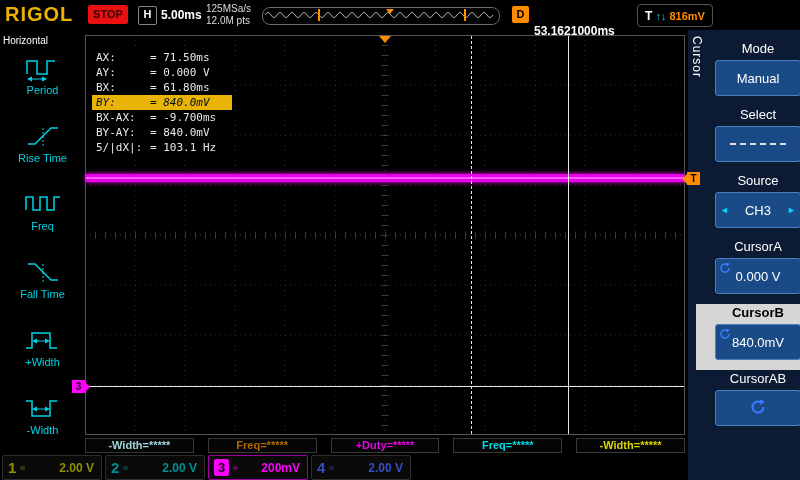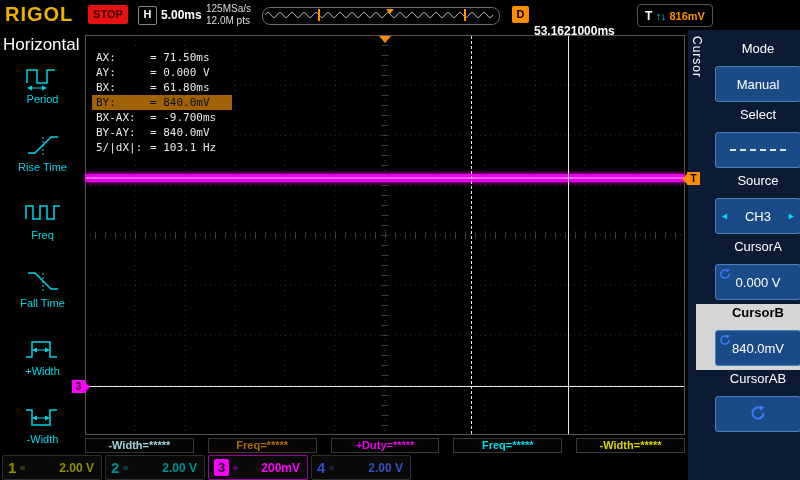--- a/index.html
+++ b/index.html
@@ -16,39 +16,39 @@
   .preview{position:absolute;left:262px;top:7px;width:236px;height:16px;border:1px solid #6a6a6a;border-radius:8px;}
   .dbox{position:absolute;left:512px;top:6px;width:17px;height:17px;background:#ff8c00;border-radius:2px;color:#000;font-size:11px;font-weight:bold;text-align:center;line-height:17px;}
   .dval{position:absolute;left:534px;top:24px;color:#fff;font-size:12px;font-weight:bold;}
   .trigbox{position:absolute;left:637px;top:4px;width:74px;height:21px;border:1px solid #555;border-radius:4px;display:flex;align-items:center;justify-content:center;gap:3px;}
   .trig-t{color:#fff;font-size:12px;font-weight:bold;}
   .trig-arrows{color:#00d4ff;font-size:11px;}
   .trig-level{color:#ff8c00;font-size:11px;font-weight:bold;}
 
   
   .leftmenu{position:absolute;left:0;top:30px;width:85px;height:426px;}
-  .lm-title{color:#fff;font-size:17px;padding:5px 0 3px 3px;}
+  .lm-title{color:#fff;font-size:10px;padding:5px 0 3px 3px;}
   .lm-item{height:65px;display:flex;flex-direction:column;align-items:center;padding-top:3px;cursor:pointer;}
   .lm-icon{height:32px;display:flex;align-items:center;}
   .lm-label{color:#00d4e4;font-size:11px;white-space:nowrap;}
 
   
   .grat{position:absolute;left:85px;top:35px;width:600px;height:400px;background:#000;}
   .grid-svg{position:absolute;left:0;top:0;}
   .cursor-by{position:absolute;left:1px;right:1px;top:142px;border-top:1px dashed #ddd;z-index:1;}
   .trace{position:absolute;left:1px;right:1px;top:139px;height:8px;background:#e800e8;box-shadow:0 0 5px #ff00ff;z-index:2;}
   .trace::after{content:"";position:absolute;left:0;right:0;top:3px;height:2px;background:#ff5cff;}
   .cursor-ax{position:absolute;top:1px;bottom:1px;left:483px;width:1px;background:#e8e8e8;z-index:3;}
   .cursor-bx{position:absolute;top:1px;bottom:1px;left:386px;width:0;border-left:1px dashed #e8e8e8;z-index:3;}
   .cursor-ay{position:absolute;left:1px;right:1px;top:351px;height:1px;background:#e8e8e8;z-index:3;}
   .trig-pos{position:absolute;left:294px;top:1px;width:0;height:0;border-left:6px solid transparent;border-right:6px solid transparent;border-top:7px solid #ff8c00;z-index:4;}
   .infobox{position:absolute;left:7px;top:13px;width:140px;background:rgba(0,0,0,0.88);z-index:5;font-family:"DejaVu Sans Mono",monospace;font-size:11px;padding:2px 0;}
   .inforow{display:flex;height:15px;line-height:15px;color:#e8e8e8;padding-left:4px;}
   .inforow .lbl{width:54px;flex:none;}
-  .inforow.hl{background:#a16207;color:#001018;}
+  .inforow.hl{background:#eab308;color:#001018;font-style:italic;}
 
   
   .trig-tag{position:absolute;left:687px;top:172px;width:13px;height:13px;background:#ff8c00;color:#000;font-size:10px;font-weight:bold;text-align:center;line-height:13px;z-index:6;}
   .trig-tag::before{content:"";position:absolute;left:-5px;top:1.5px;border-top:5px solid transparent;border-bottom:5px solid transparent;border-right:5px solid #ff8c00;}
   .ch-tag{position:absolute;left:72px;top:380px;width:13px;height:13px;background:#ff00ff;color:#140014;font-size:10px;font-weight:bold;text-align:center;line-height:13px;z-index:6;}
   .ch-tag::after{content:"";position:absolute;right:-5px;top:1.5px;border-top:5px solid transparent;border-bottom:5px solid transparent;border-left:5px solid #ff00ff;}
 
   
   .measbar{position:absolute;left:85px;top:438px;width:600px;height:15px;display:flex;gap:14px;}
   .meas{flex:1;border:1px solid #383838;background:#050505;font-size:11px;font-weight:bold;text-align:center;line-height:13px;overflow:hidden;white-space:nowrap;}
@@ -64,21 +64,21 @@
   .speaker{position:absolute;right:12px;top:459px;}
 
   
   .rmenu{position:absolute;left:688px;top:30px;width:112px;height:450px;background:#0c1a33;}
   .rm-title{position:absolute;left:2px;top:6px;color:#fff;font-size:12px;writing-mode:vertical-rl;letter-spacing:1px;z-index:2;}
   .rm-items{position:absolute;left:0;top:10px;width:124px;padding-left:8px;}
   .rm-item{height:66px;display:flex;flex-direction:column;align-items:center;}
   .rm-label{color:#fff;font-size:13px;height:18px;line-height:18px;}
   .rm-item.hl{background:#d6d6d6;}
   .rm-item.hl .rm-label{color:#000;font-weight:bold;}
-  .rm-btn{position:relative;width:84px;height:34px;margin-top:8px;background:#1b4b86;border:1px solid #4a7fc0;border-radius:3px;color:#fff;font-size:13px;display:flex;align-items:center;justify-content:center;cursor:pointer;}
+  .rm-btn{position:relative;width:84px;height:34px;margin-top:2px;background:#1b4b86;border:1px solid #4a7fc0;border-radius:3px;color:#fff;font-size:13px;display:flex;align-items:center;justify-content:center;cursor:pointer;}
   .rm-btn .knob{position:absolute;left:3px;top:3px;}
   .dashedline{width:56px;border-top:2px dashed #e0e0e0;}
   .src-arrow{position:absolute;font-size:9px;color:#00d8ff;top:50%;transform:translateY(-50%);}
   .src-arrow.l{left:4px;}
   .src-arrow.r{right:4px;}
 </style>
 </head>
 <body>
 
 <div id="scope">

